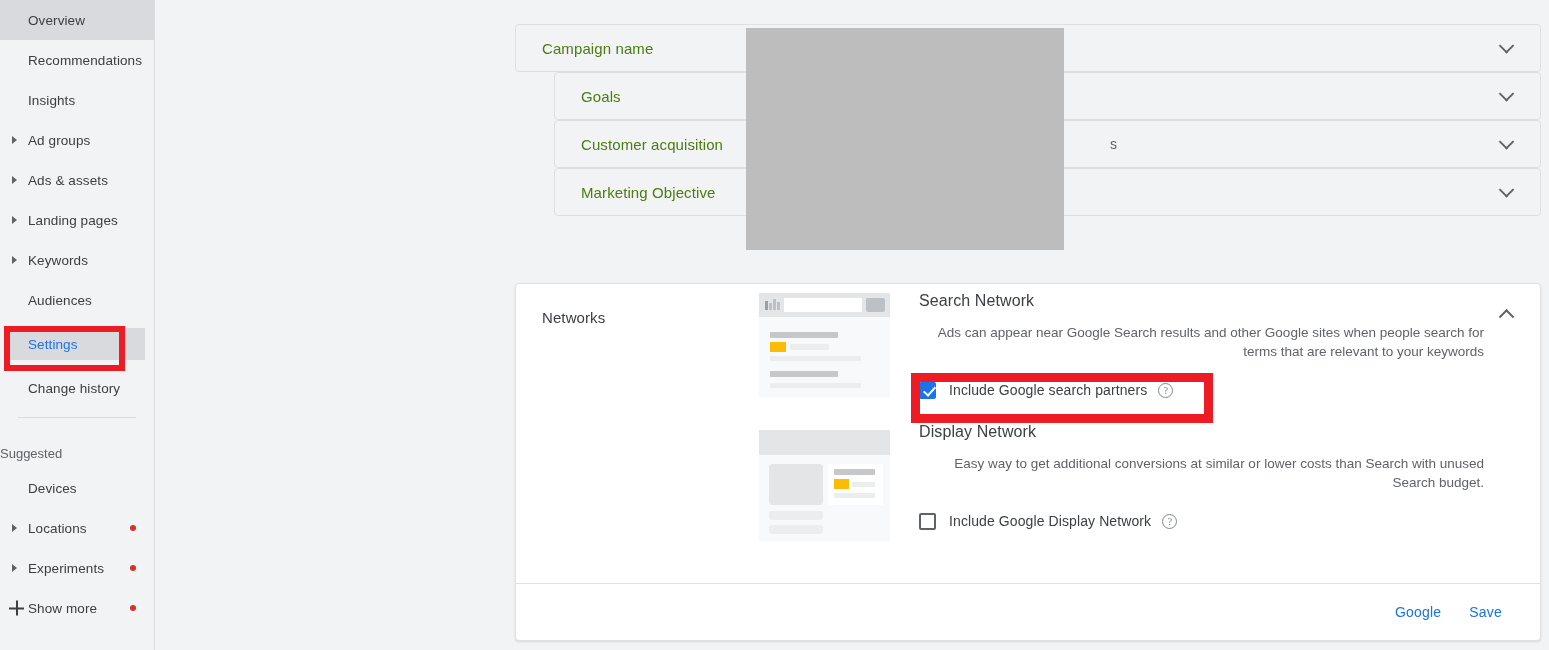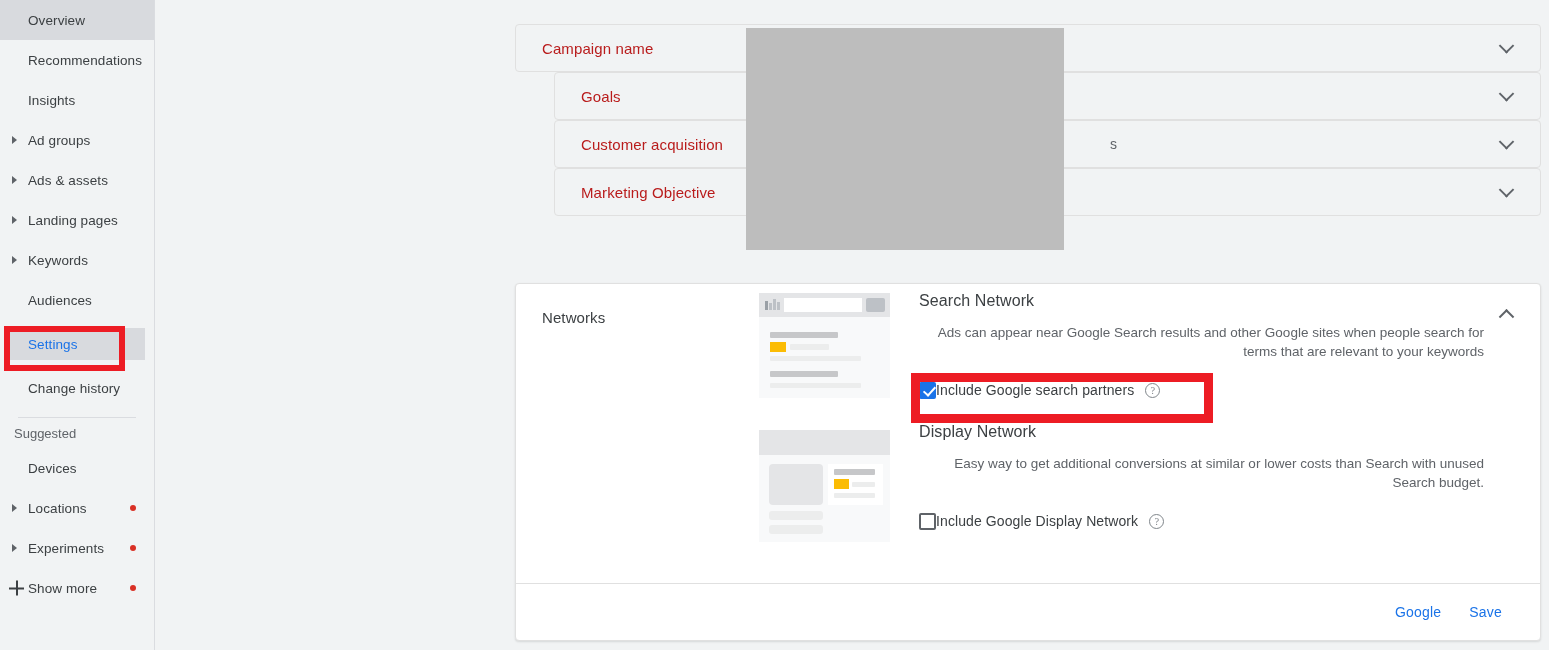--- a/index.html
+++ b/index.html
@@ -42,40 +42,40 @@
   }
   .plus-icon:before { left: 0; top: 7px; width: 15px; height: 1.6px; }
   .plus-icon:after { top: 0; left: 7px; height: 15px; width: 1.6px; }
   .dot {
     position: absolute; right: 18px; top: 50%; transform: translateY(-50%);
     width: 6px; height: 6px; border-radius: 50%; background: #d93025;
   }
   .nav-divider { height: 1px; background: #dadce0; margin: 9px 18px 0 18px; }
   .nav-section-label {
     height: 30px; display: flex; align-items: center;
-    padding-left: 14px; font-size: 13px; color: #5f6368;
+    font-size: 13px; color: #5f6368; margin-top: 20px;
   }
 
   
   #settings-highlight {
     position: absolute; left: 4px; top: 326px; width: 121px; height: 45px;
     border: 6px solid #ED1C24; pointer-events: none;
   }
 
   
   #accordion { position: absolute; left: 515px; top: 24px; width: 1026px; }
   .acc-row {
     position: relative; height: 48px; background: #f1f3f4;
     border: 1px solid #e0e0e0; border-radius: 4px;
     margin-bottom: 0px; display: flex; align-items: center;
     cursor: pointer;
   }
   .acc-row + .acc-row { margin-top: 0px; margin-left: 39px; }
   .acc-label {
-    padding-left: 26px; font-size: 15px; color: #b91c1c; letter-spacing: .1px;
+    padding-left: 26px; font-size: 15px; color: #4d7c0f; letter-spacing: .1px;
   }
   .acc-value {
     position: absolute; left: 555px; font-size: 14px; color: #5f6368;
   }
   .chev {
     position: absolute; right: 28px; top: 50%;
     width: 11px; height: 11px;
     border-right: 2px solid #5f6368; border-bottom: 2px solid #5f6368;
     transform: translateY(-70%) rotate(45deg);
   }
@@ -120,21 +120,21 @@
     border-radius: 2px; position: relative; flex: none;
   }
   .cb-box.checked { background: #1a73e8; border-color: #1a73e8; }
   .cb-box.checked:after {
     content: ""; position: absolute; left: 4.5px; top: 0.5px;
     width: 5px; height: 10px;
     border-right: 2.2px solid #fff; border-bottom: 2.2px solid #fff;
     transform: rotate(42deg);
   }
   .cb-label {
-    font-size: 14px; color: #3c4043; letter-spacing: .1px;
+    margin-left: 13px; font-size: 14px; color: #3c4043; letter-spacing: .1px;
   }
   .help-icon {
     margin-left: 11px; width: 15px; height: 15px; border-radius: 50%;
     border: 1.2px solid #80868b; color: #80868b;
     font-size: 10.5px; line-height: 13px; text-align: center;
     font-family: "Liberation Serif", serif; flex: none; cursor: pointer;
   }
 
   #search-partners-highlight {
     position: absolute; left: 395px; top: 89px; width: 302px; height: 50px;

